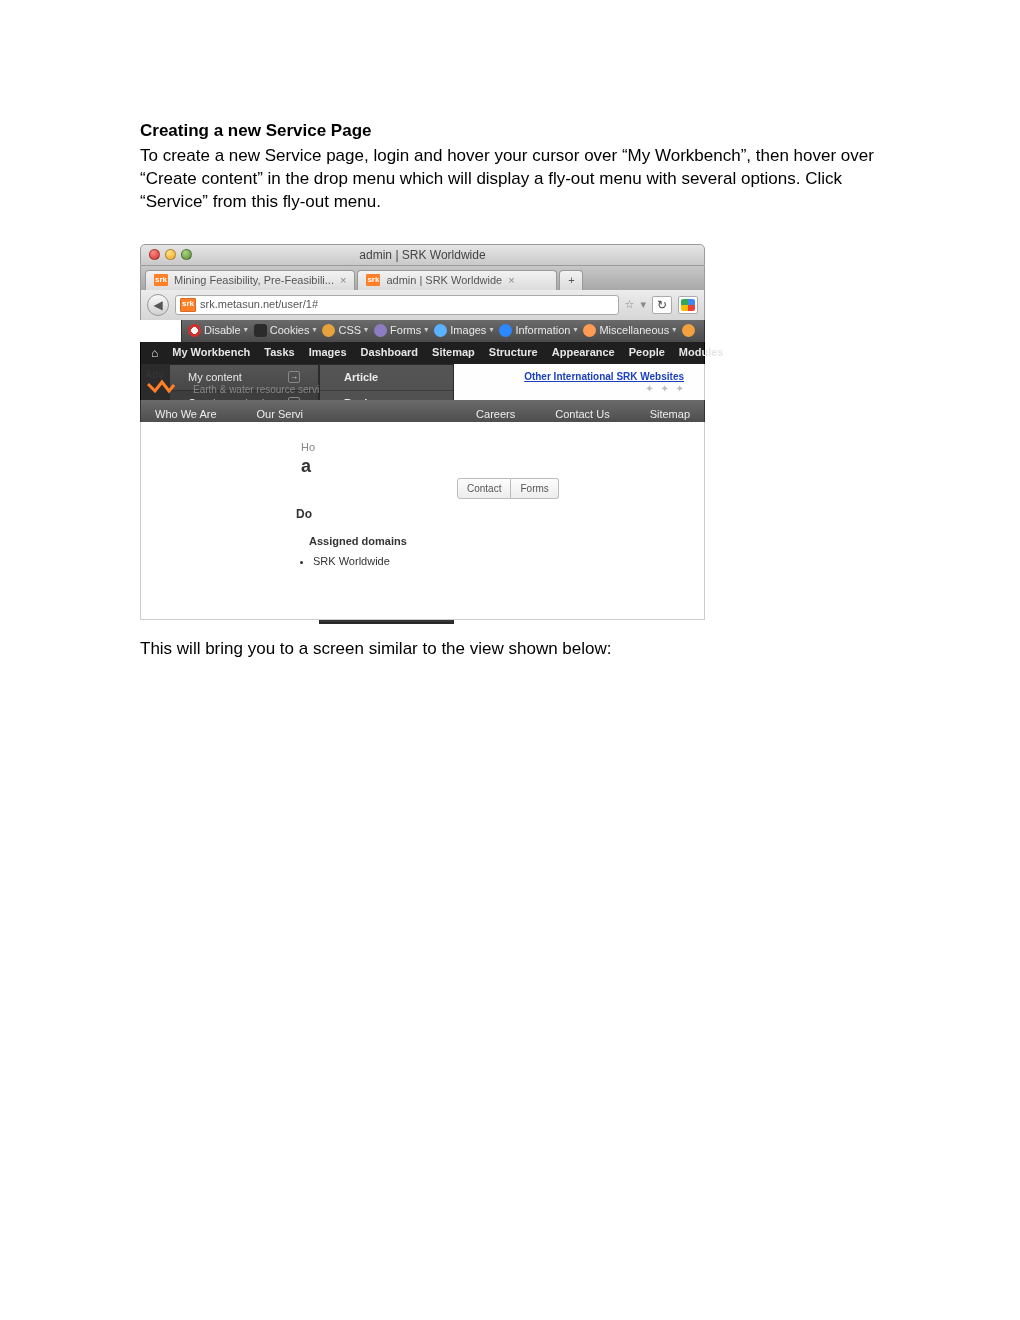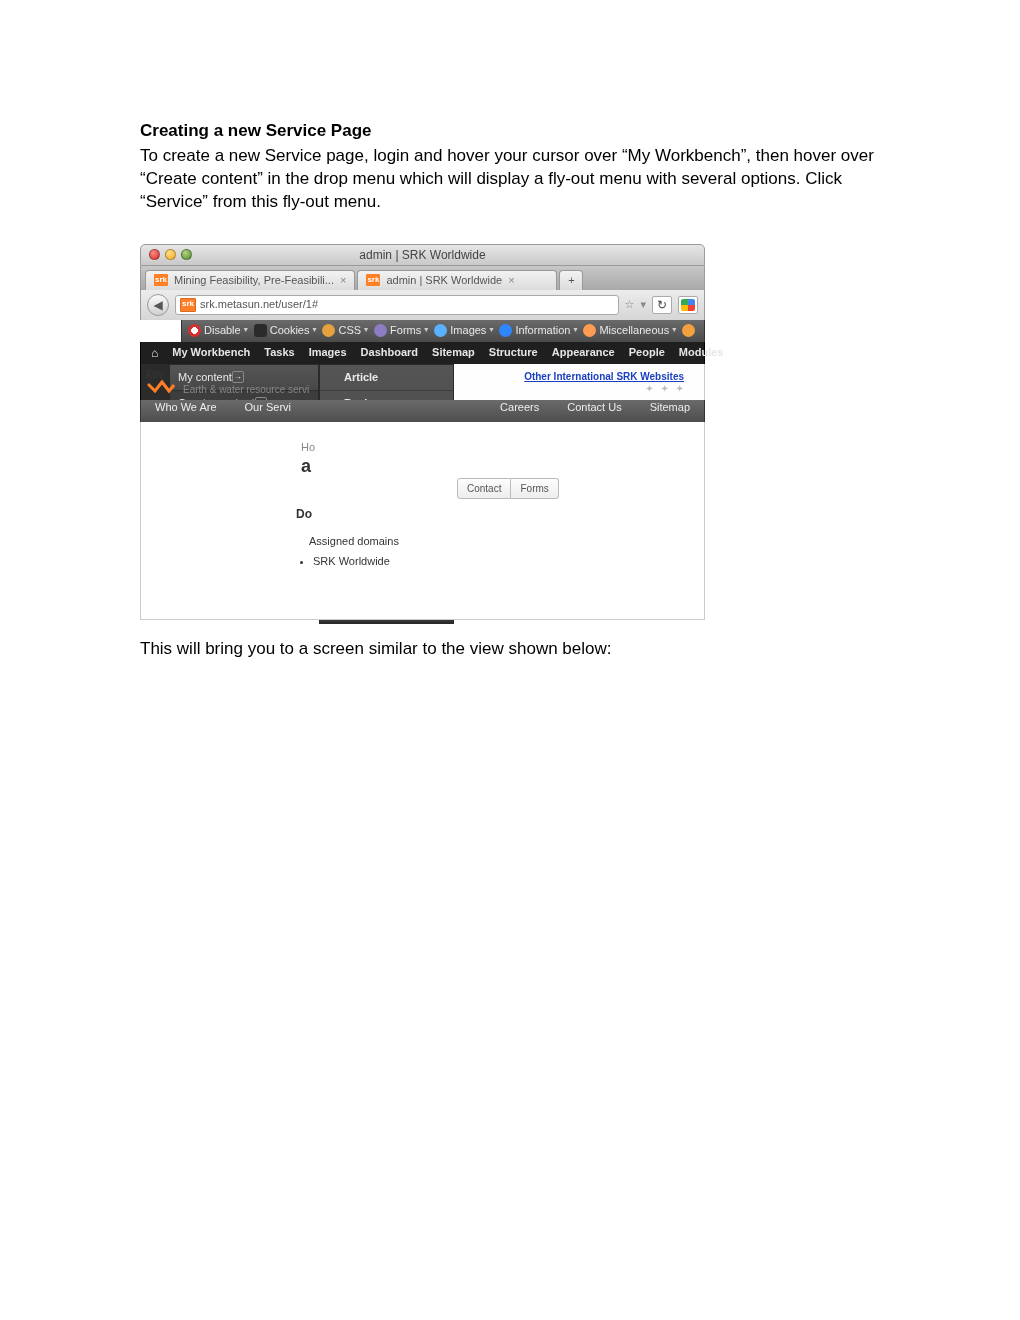--- a/index.html
+++ b/index.html
@@ -124,66 +124,66 @@
 
   .site-strip{
     position:relative;
     height:36px;
     background:linear-gradient(90deg,#2b2b2b 0 150px,#fefefe 150px);
     border-left:1px solid #000;border-right:1px solid #ccc;
     padding-left:6px;
     color:#999;font-size:10px;
   }
   .site-strip .adv{position:absolute;left:4px;top:4px;color:#333;font-weight:bold;}
-  .tagline{position:absolute;left:42px;bottom:3px;color:#888;font-size:10px;}
+  .tagline{position:absolute;left:52px;bottom:3px;color:#888;font-size:10px;}
   .logo-sv{position:absolute;left:6px;top:14px;}
   .intl-link{position:absolute;right:20px;top:6px;color:#1a3fc0;font-weight:bold;font-size:10px;text-decoration:underline;}
   .worldmap{position:absolute;right:18px;top:18px;color:#bdbdbd;font-size:10px;letter-spacing:2px;}
 
   
   .dropdown1{
     position:absolute;left:22px;top:0;width:150px;
     background:linear-gradient(#555,#3a3a3a);color:#e8e8e8;
     border:1px solid #2a2a2a;font-size:11px;
   }
-  .dropdown1 .row{display:flex;align-items:center;padding:5px 8px;border-bottom:1px solid #2f2f2f;}
+  .dropdown1 .row{display:flex;align-items:center;justify-content:space-between;padding:5px 18px;border-bottom:1px solid #2f2f2f;}
   .dropdown1 .row.active{background:#3d3d3d;font-weight:bold;}
   .dropdown1 .exp{width:12px;height:12px;border:1px solid #888;border-radius:2px;display:flex;align-items:center;justify-content:center;font-size:8px;}
 
   .dropdown2{
     position:absolute;left:172px;top:0;width:135px;
     background:linear-gradient(#555,#343434);color:#eaeaea;font-size:11px;font-weight:bold;
     border:1px solid #2a2a2a;
   }
   .dropdown2 .row{padding:5px 24px;border-bottom:1px solid rgba(0,0,0,.25);}
 
   .sitenav{
     position:relative;height:22px;
     background:linear-gradient(#6a6a6a,#4e4e4e);
     border-left:1px solid #333;border-right:1px solid #333;
     color:#eee;font-size:11px;
-    display:flex;align-items:flex-start;padding:0 14px;gap:28px;
+    display:flex;align-items:flex-end;padding:0 14px;gap:40px;
   }
   .sitenav .spacer{flex:1;}
 
   .content-area{
     position:relative;
     background:#fff;
     border:1px solid #ccc;border-top:none;
     height:198px;
     color:#555;font-size:11px;
   }
   .bg-ho{position:absolute;left:160px;top:18px;color:#888;}
   .bg-a{position:absolute;left:160px;top:32px;color:#333;font-size:18px;font-weight:bold;}
   .bg-do{position:absolute;left:155px;top:84px;color:#333;font-size:12px;font-weight:bold;}
   .pill-row{position:absolute;left:316px;top:56px;display:flex;}
   .pill{border:1px solid #bbb;background:linear-gradient(#fdfdfd,#ededed);padding:3px 9px;font-size:10px;color:#555;border-left:none;}
   .pill:first-child{border-left:1px solid #bbb;border-radius:3px 0 0 3px;}
   .pill:last-child{border-radius:0 3px 3px 0;}
-  .assigned{position:absolute;left:168px;top:112px;font-weight:normal;color:#333;}
+  .assigned{position:absolute;left:168px;top:112px;font-weight:bold;color:#333;}
   .bullet-area{position:absolute;left:172px;top:132px;color:#333;}
   .bullet-area li{font-size:11px;}
 
   
   .overlay-anchor{position:relative;height:0;}
 
   .doc-follow{margin-top:2px;}
 </style>
 </head>
 <body>

